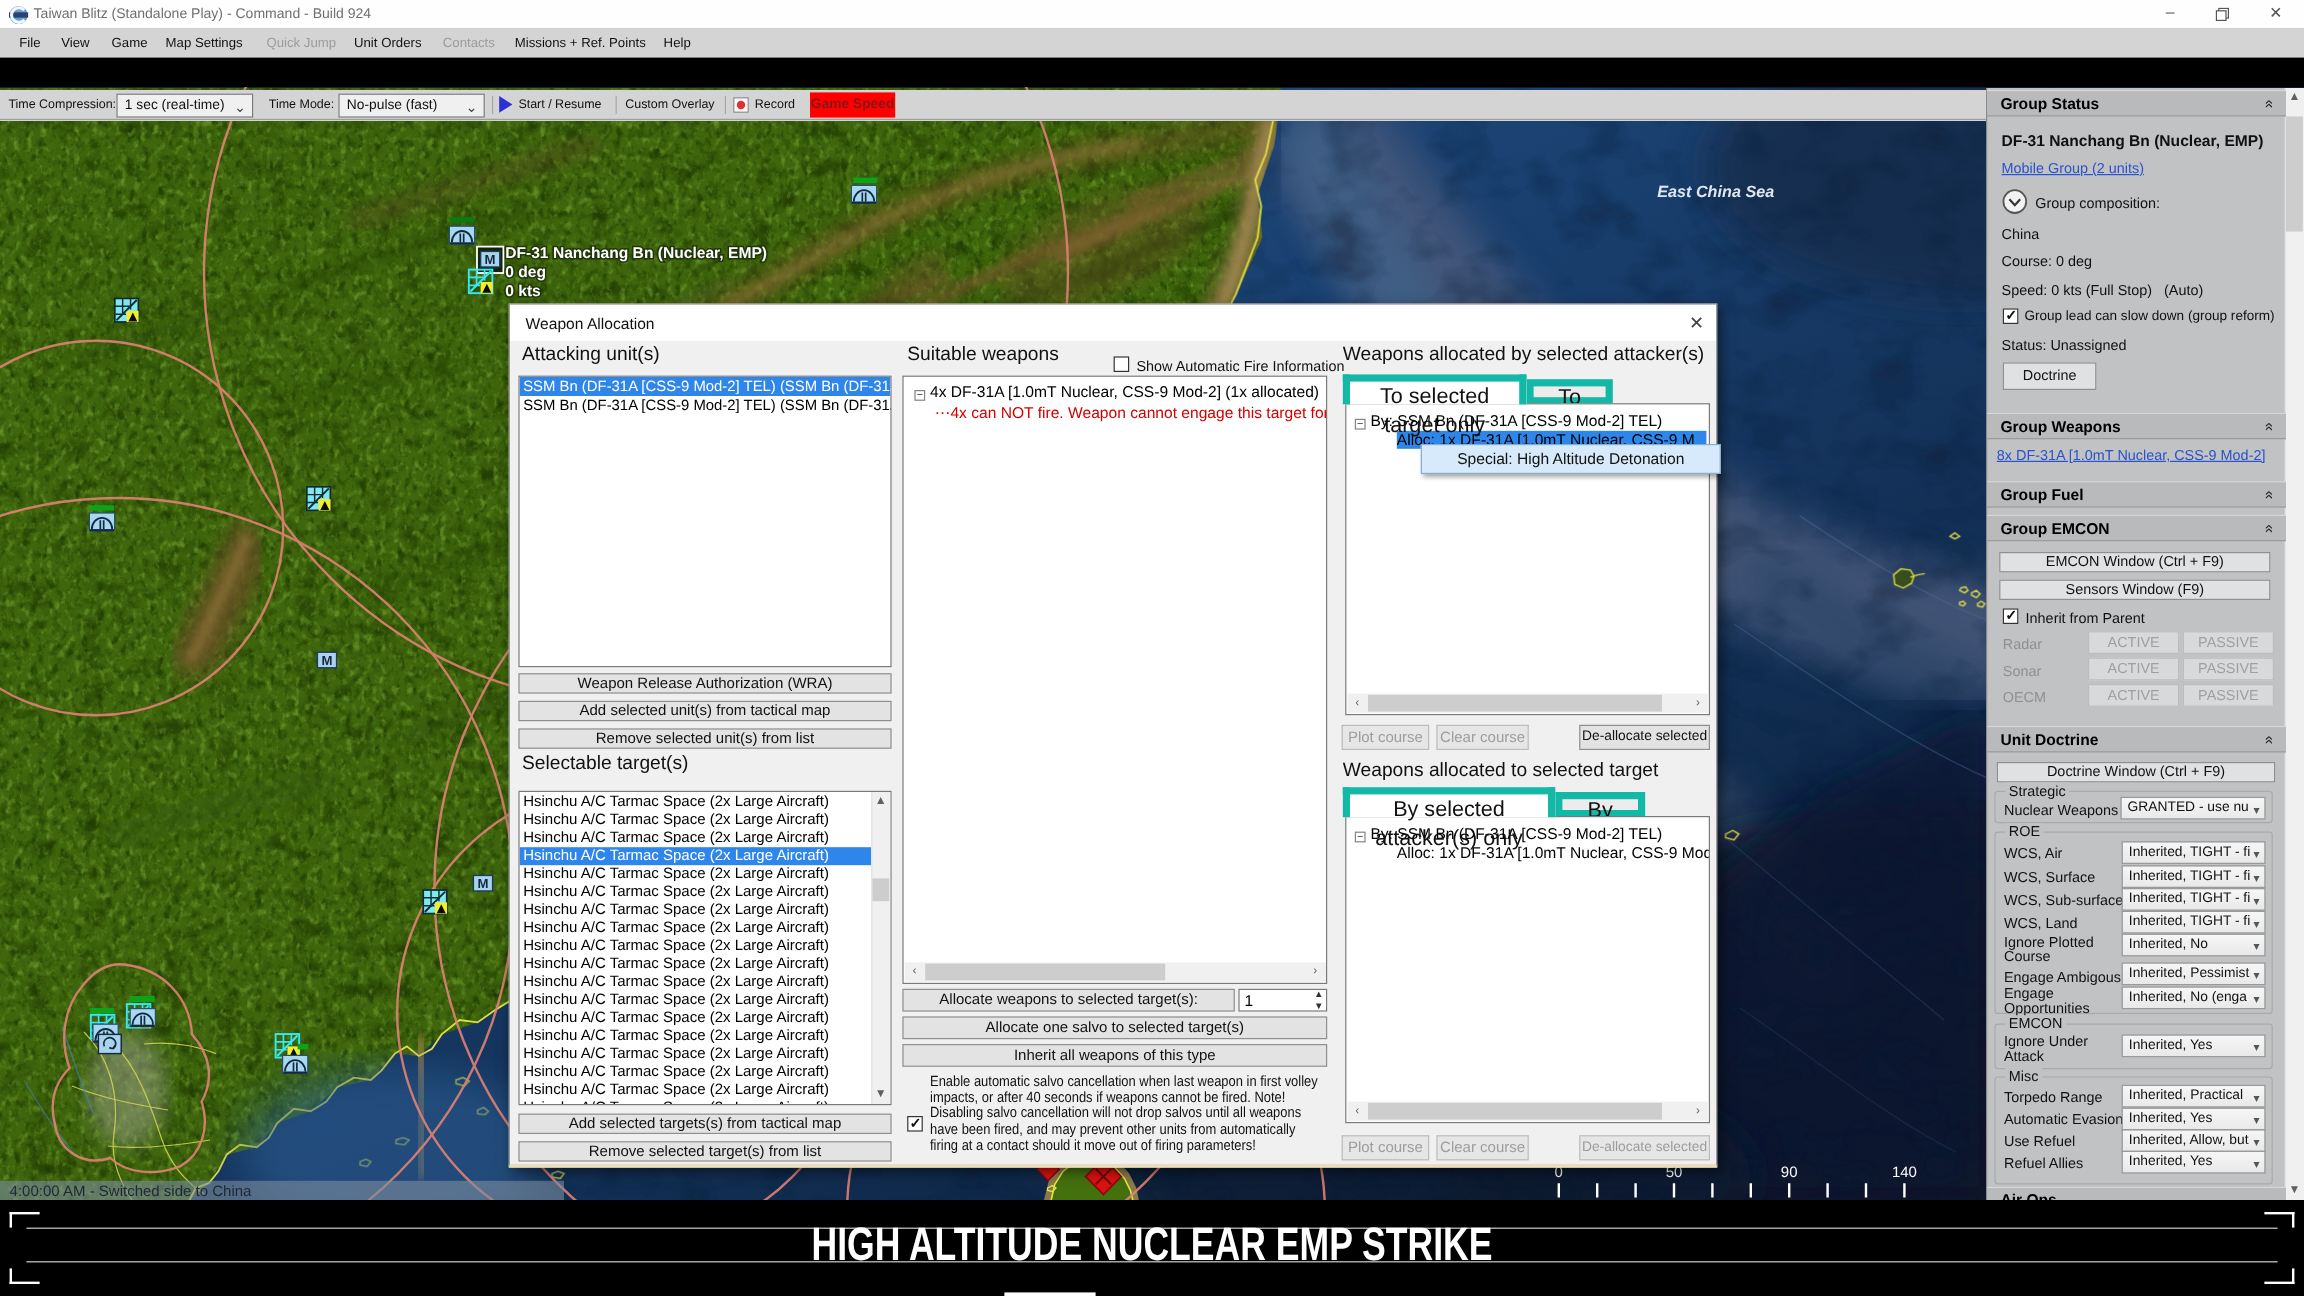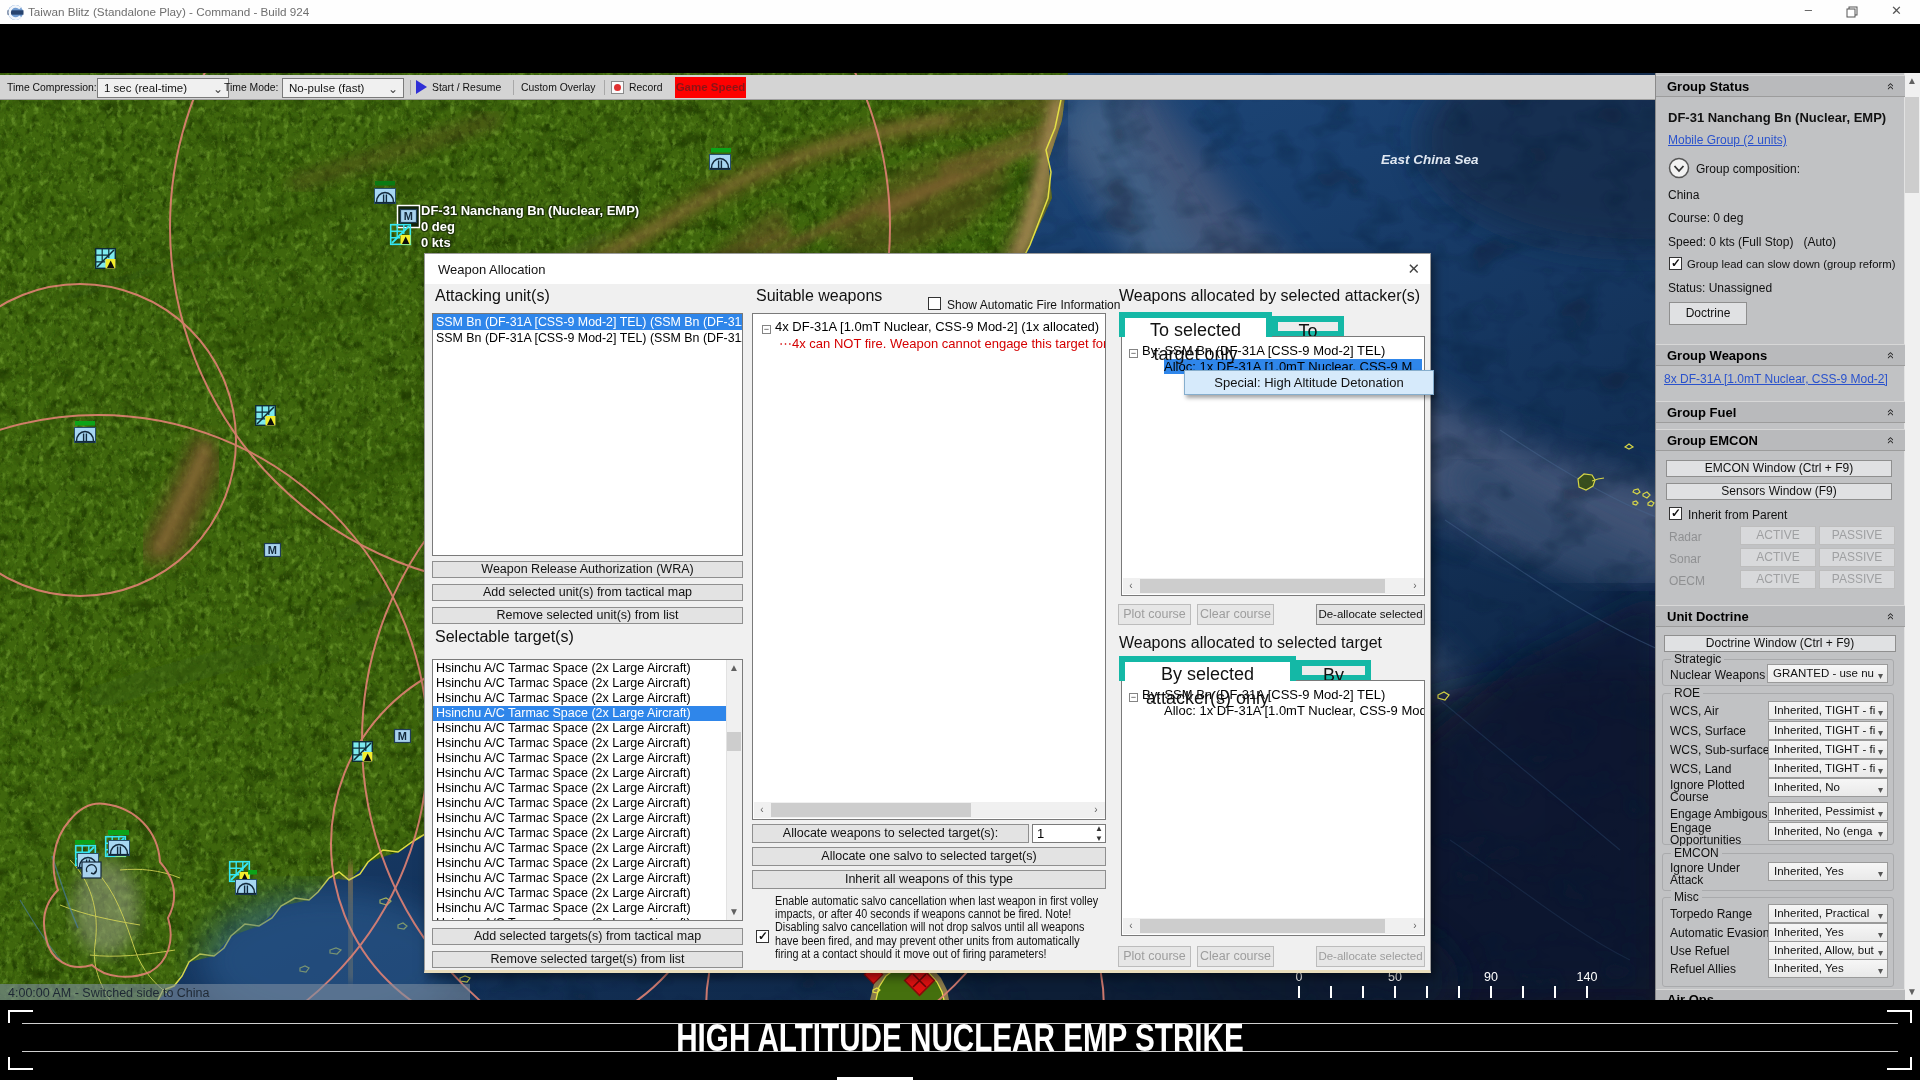--- a/index.html
+++ b/index.html
@@ -325,24 +325,35 @@
     </svg>
     <span class="t">Taiwan Blitz (Standalone Play) - Command - Build 924</span>
     <span class="abs" style="right:108px;top:2px;color:#555;font-size:13px">–</span>
     <svg class="abs" style="right:62px;top:6px" width="12" height="12" viewBox="0 0 12 12">
       <rect x="3" y="1" width="8" height="8" fill="none" stroke="#555" stroke-width="1"></rect>
       <rect x="1" y="3" width="8" height="8" fill="#fff" stroke="#555" stroke-width="1"></rect>
     </svg>
     <span class="abs" style="right:18px;top:3px;color:#555;font-size:13px">✕</span>
   </div>
 
+  <div id="menubar">
+    <span style="left:16px">File</span>
+    <span style="left:51px">View</span>
+    <span style="left:93px">Game</span>
+    <span style="left:138px">Map Settings</span>
+    <span style="left:222px" class="dim">Quick Jump</span>
+    <span style="left:295px">Unit Orders</span>
+    <span style="left:369px" class="dim">Contacts</span>
+    <span style="left:429px">Missions + Ref. Points</span>
+    <span style="left:553px">Help</span>
+  </div>
 
   <div id="toolbar">
     <span class="lbl" style="left:7px">Time Compression:</span>
-    <div class="combo" style="left:97px;width:132px">1 sec (real-time)<span class="chev">⌄</span></div>
+    <div class="combo" style="left:97px;width:114px">1 sec (real-time)<span class="chev">⌄</span></div>
     <span class="lbl" style="left:224px">Time Mode:</span>
     <div class="combo" style="left:282px;width:122px">No-pulse (fast)<span class="chev">⌄</span></div>
     <div class="tsep" style="left:410px"></div>
     <div class="abs" style="left:416px;top:5px;width:0;height:0;border-left:11px solid #2f2fd6;border-top:7px solid transparent;border-bottom:7px solid transparent"></div>
     <span class="lbl" style="left:432px">Start / Resume</span>
     <div class="tsep" style="left:513px"></div>
     <span class="lbl" style="left:521px">Custom Overlay</span>
     <div class="tsep" style="left:604px"></div>
     <div class="abs" style="left:611px;top:6px;width:13px;height:13px;background:#fafafa;border:1px solid #8a8a8a"></div>
     <div class="abs" style="left:614px;top:9px;width:7px;height:7px;border-radius:50%;background:#e03030"></div>

